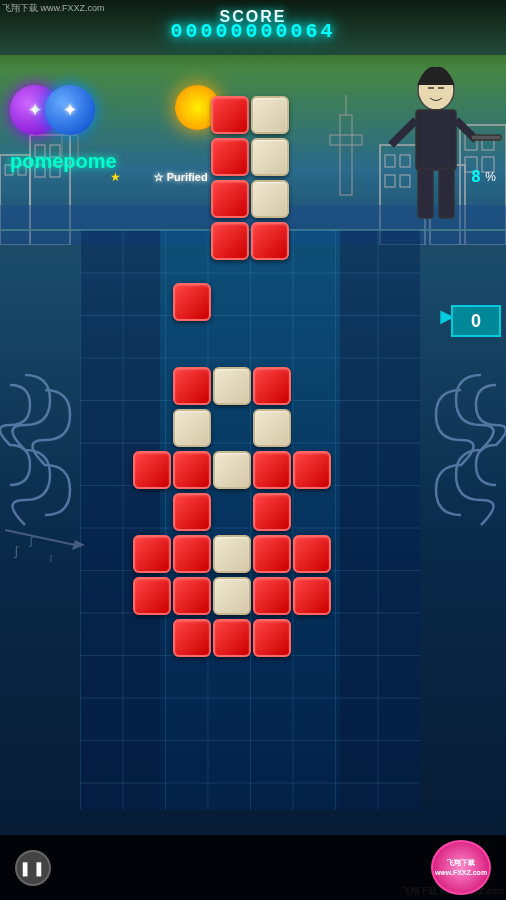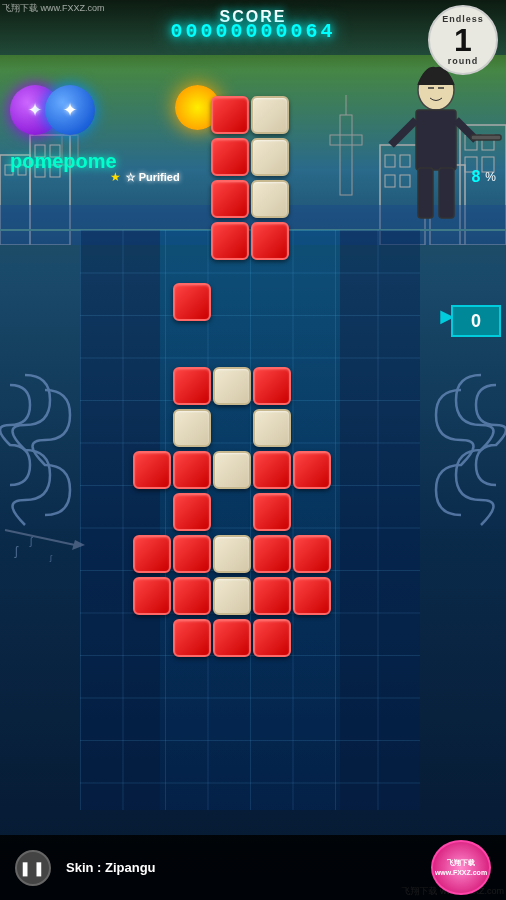--- a/index.html
+++ b/index.html
@@ -511,25 +511,20 @@
     <rect x="0" y="150" width="506" height="40" fill="#1a4a8a" opacity="0.5"></rect>
   </svg>
 
   <div id="sun"></div>
 
   <div id="header">
     <div id="score-label">SCORE</div>
     <div id="score-value">00000000064</div>
   </div>
 
-  <div id="endless-badge">
-    <span id="endless-text">Endless</span>
-    <span id="round-number">1</span>
-    <span id="round-text">round</span>
-  </div>
 
   <div id="watermark-top">飞翔下载 www.FXXZ.com</div>
   <div id="watermark-bottom">飞翔下载 www.FXXZ.com</div>
 
   <div id="player-orbs">
     <div class="orb orb-purple">
       <span class="orb-sparkle">✦</span>
     </div>
     <div class="orb orb-blue">
       <span class="orb-sparkle">✦</span>
@@ -559,21 +554,21 @@
 
         <line x1="82" y1="28" x2="88" y2="28" stroke="#333" stroke-width="1.5"></line>
         <line x1="92" y1="28" x2="98" y2="28" stroke="#333" stroke-width="1.5"></line>
         <path d="M84,38 Q90,43 96,38" stroke="#333" stroke-width="1" fill="none"></path>
       </g>
     </svg>
   </div>
 
   <div id="purified-bar">
     <span class="star-icon">★</span>
-    <span id="purified-label" style="color:#fff;font-size:11px;font-weight:bold;">☆ Purified</span>
+    <span id="purified-label" style="color:#fff;font-size:11px;font-weight:bold;margin-left:28px;">☆ Purified</span>
     <span id="purified-percent" style="color:#0ff;font-size:16px;font-weight:bold;margin-left:auto;">8</span>
     <span id="purified-pct-sign" style="color:#fff;font-size:12px;">%</span>
   </div>
 
   <div id="combo-arrow" style="position:absolute;top:305px;right:52px;color:#00ccdd;font-size:18px;z-index:15;">▶</div>
 
   <div id="combo-box">
     <span>0</span>
   </div>
 
@@ -735,20 +730,19 @@
       <div class="tile tile-empty"></div>
       <div class="tile tile-empty"></div>
     </div>
   </div>
 
   <div id="bottom-bar">
     <div id="pause-btn">
       <span id="pause-icon">❚❚</span>
     </div>
     <div id="skin-info">
-      <div id="skin-name">Skin : Zipangu</div>
     </div>
     <div id="fxxz-badge">
       <div id="fxxz-text">飞翔下载<br>www.FXXZ.com</div>
     </div>
   </div>
 
 </div>
 
 </body></html>

